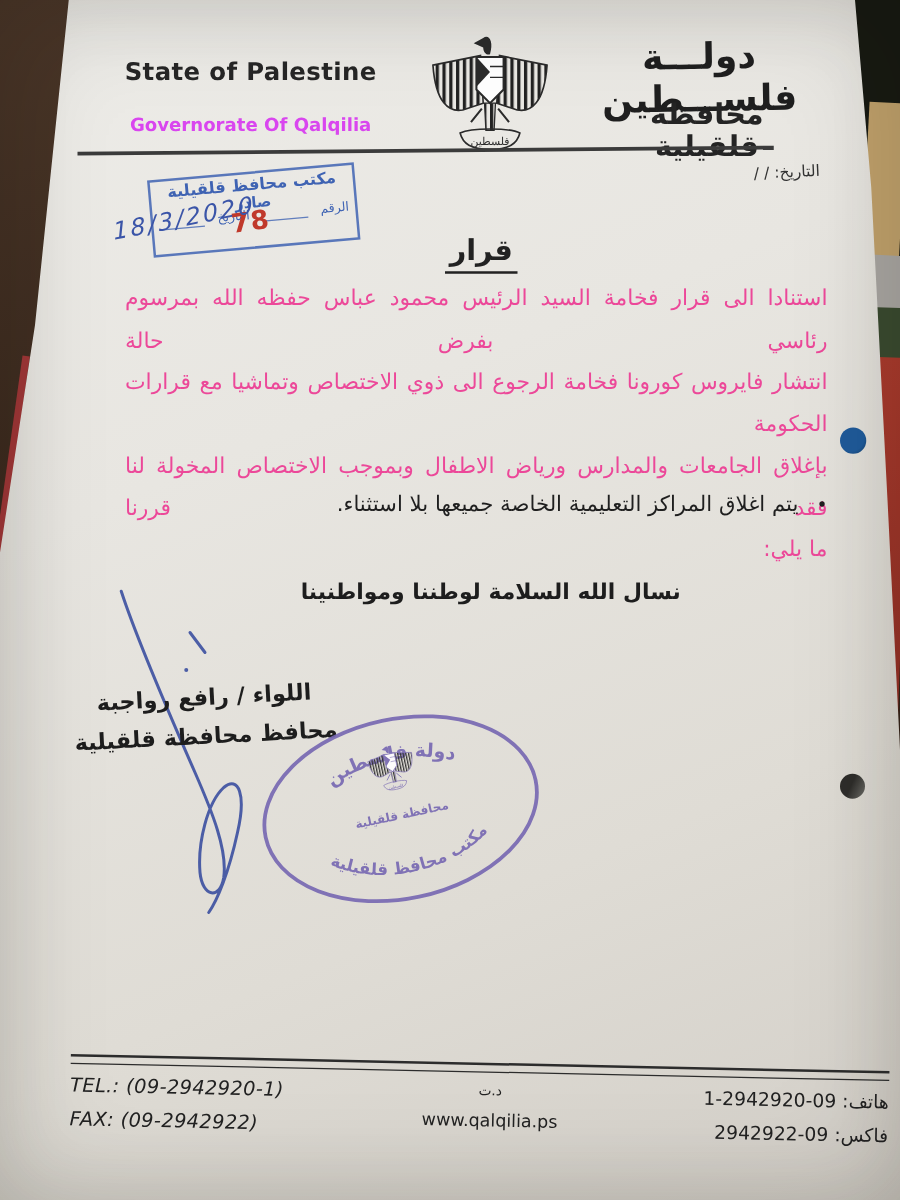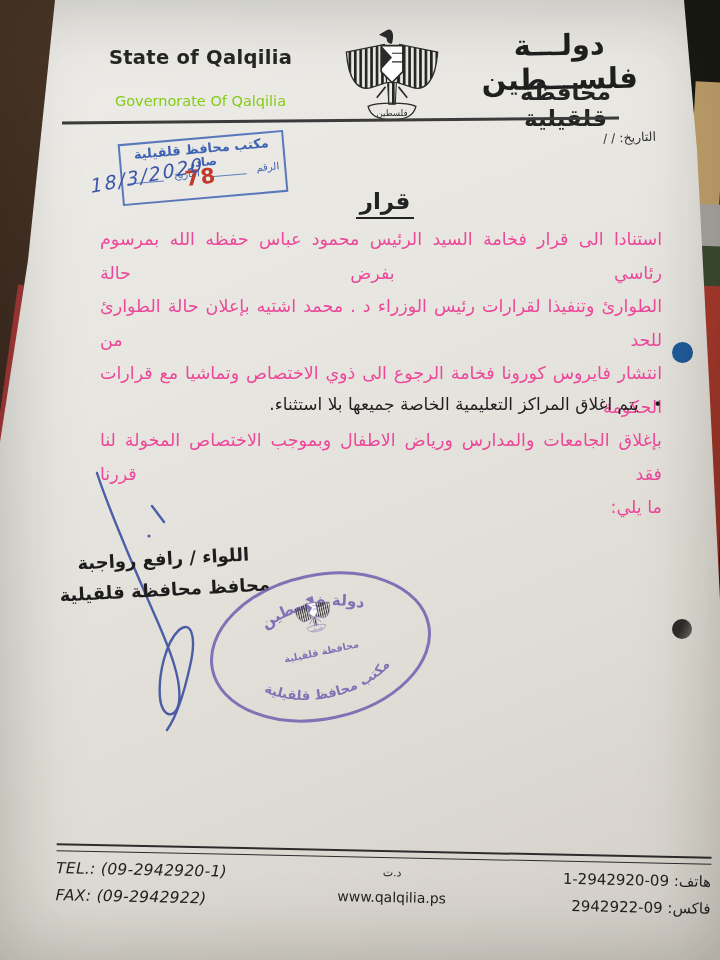--- a/index.html
+++ b/index.html
@@ -17,21 +17,21 @@
   
   .paper{position:absolute;inset:0;
     background:linear-gradient(158deg,#edece8 0%,#e8e6e1 35%,#dfdcd5 70%,#d3cfc8 100%);
     clip-path:polygon(55px 0,684px 0,697px 150px,710px 400px,720px 600px,720px 960px,0 960px,0 442px,28px 260px);
     box-shadow:inset 0 0 60px rgba(90,80,60,.12);}
   .vignette{position:absolute;inset:0;pointer-events:none;box-shadow:inset 0 0 90px rgba(0,0,0,.16);}
   
   .en-title{position:absolute;left:88px;top:46px;width:225px;text-align:center;
             font-size:19.5px;font-weight:bold;color:#262626;letter-spacing:.3px;}
   .en-sub{position:absolute;left:88px;top:93px;width:225px;text-align:center;
-          font-size:14.5px;font-weight:normal;color:#84cc16;}
+          font-size:14.5px;font-weight:bold;color:#d946ef;}
   .ar-title{position:absolute;left:452px;top:28px;width:215px;text-align:center;direction:rtl;
             font-size:29px;font-weight:bold;color:#1f1f1f;transform:rotate(-1deg);}
   .ar-sub{position:absolute;left:478px;top:79px;width:175px;text-align:center;direction:rtl;
           font-size:23px;font-weight:bold;color:#242424;}
   .emblem{position:absolute;left:337px;top:26px;width:110px;height:100px;color:#2b2b2b;}
   .header-rule{position:absolute;left:62px;top:119px;width:557px;height:0;
                border-top:3px solid #3b3b3b;transform:rotate(-.5deg);}
   .date-line{position:absolute;left:548px;top:131px;width:108px;direction:rtl;
              font-size:12.5px;color:#333;transform:rotate(-2.5deg);}
   
@@ -115,21 +115,21 @@
         <line x1="50" y1="25" x2="60" y2="25" stroke="currentColor" stroke-width="1"></line>
         <line x1="50" y1="33" x2="60" y2="33" stroke="currentColor" stroke-width="1"></line>
         <path d="M46,52 L54,52 L53,72 L47,72 Z" fill="url(#wingstripes)" stroke="currentColor" stroke-width="1"></path>
         <path d="M44,56 L36,66 M56,56 L64,66" stroke="currentColor" stroke-width="1.5" fill="none"></path>
         <path d="M28,74 C36,70 64,70 72,74 C70,82 64,86 50,86 C36,86 30,82 28,74 Z" fill="none" stroke="currentColor" stroke-width="1.2"></path>
         <text x="50" y="83" font-size="8" text-anchor="middle" fill="currentColor">فلسطين</text>
       </symbol>
     </defs>
   </svg>
 
-  <div class="en-title">State of Qalqilia</div>
+  <div class="en-title">State of Palestine</div>
   <div class="en-sub">Governorate Of Qalqilia</div>
   <svg class="emblem" viewBox="0 0 100 92">
     <use href="#eagle-sym"></use>
   </svg>
   <div class="ar-title">دولـــة فلســـطين</div>
   <div class="ar-sub">محافظة قلقيلية</div>
   <div class="header-rule"></div>
   <div class="date-line">التاريخ:  /  /</div>
 
   <div class="rstamp">
@@ -144,33 +144,33 @@
     <div class="stamp-number">78</div>
     <div class="stamp-date">18/3/2020</div>
   </div>
 
   <div class="doc-title">
     <span>قرار</span>
   </div>
 
   <div class="body-text">
     <div class="jline">استنادا الى قرار فخامة السيد الرئيس محمود عباس حفظه الله بمرسوم رئاسي بفرض حالة</div>
-    <div class="jline">الطوارئ وتنفيذا لقرارات رئيس الوزراء د . محمد اشتيه بإعلان حالة الطوارئ للحد من</div>
     <div class="jline">انتشار فايروس كورونا فخامة الرجوع الى ذوي الاختصاص وتماشيا مع قرارات الحكومة</div>
     <div class="jline">بإغلاق الجامعات والمدارس ورياض الاطفال وبموجب الاختصاص المخولة لنا فقد قررنا</div>
     <div class="rline">ما يلي:</div>
   </div>
 
   <div class="bullets">
     <div>
       <span class="bmark">•</span>
       <span>يتم اغلاق المراكز التعليمية الخاصة جميعها بلا استثناء.</span>
     </div>
   </div>
 
+  <div class="closing">نسال الله السلامة لوطننا ومواطنينا</div>
 
   <svg class="sig-ink" viewBox="0 0 210 280">
     <g fill="none" stroke="#3b4fa0" stroke-width="2.4" stroke-linecap="round" opacity=".9">
       <path d="M45,15 C58,55 82,110 104,160 C118,192 130,222 127,244 C124,262 110,260 108,240 C106,216 114,184 127,172 C139,162 145,178 138,208 C131,240 122,262 115,272"></path>
       <path d="M100,48 l12,16"></path>
       <circle cx="97" cy="78" r="1.6" fill="#3b4fa0" stroke="none"></circle>
     </g>
   </svg>
 
   <div class="sig-text">

